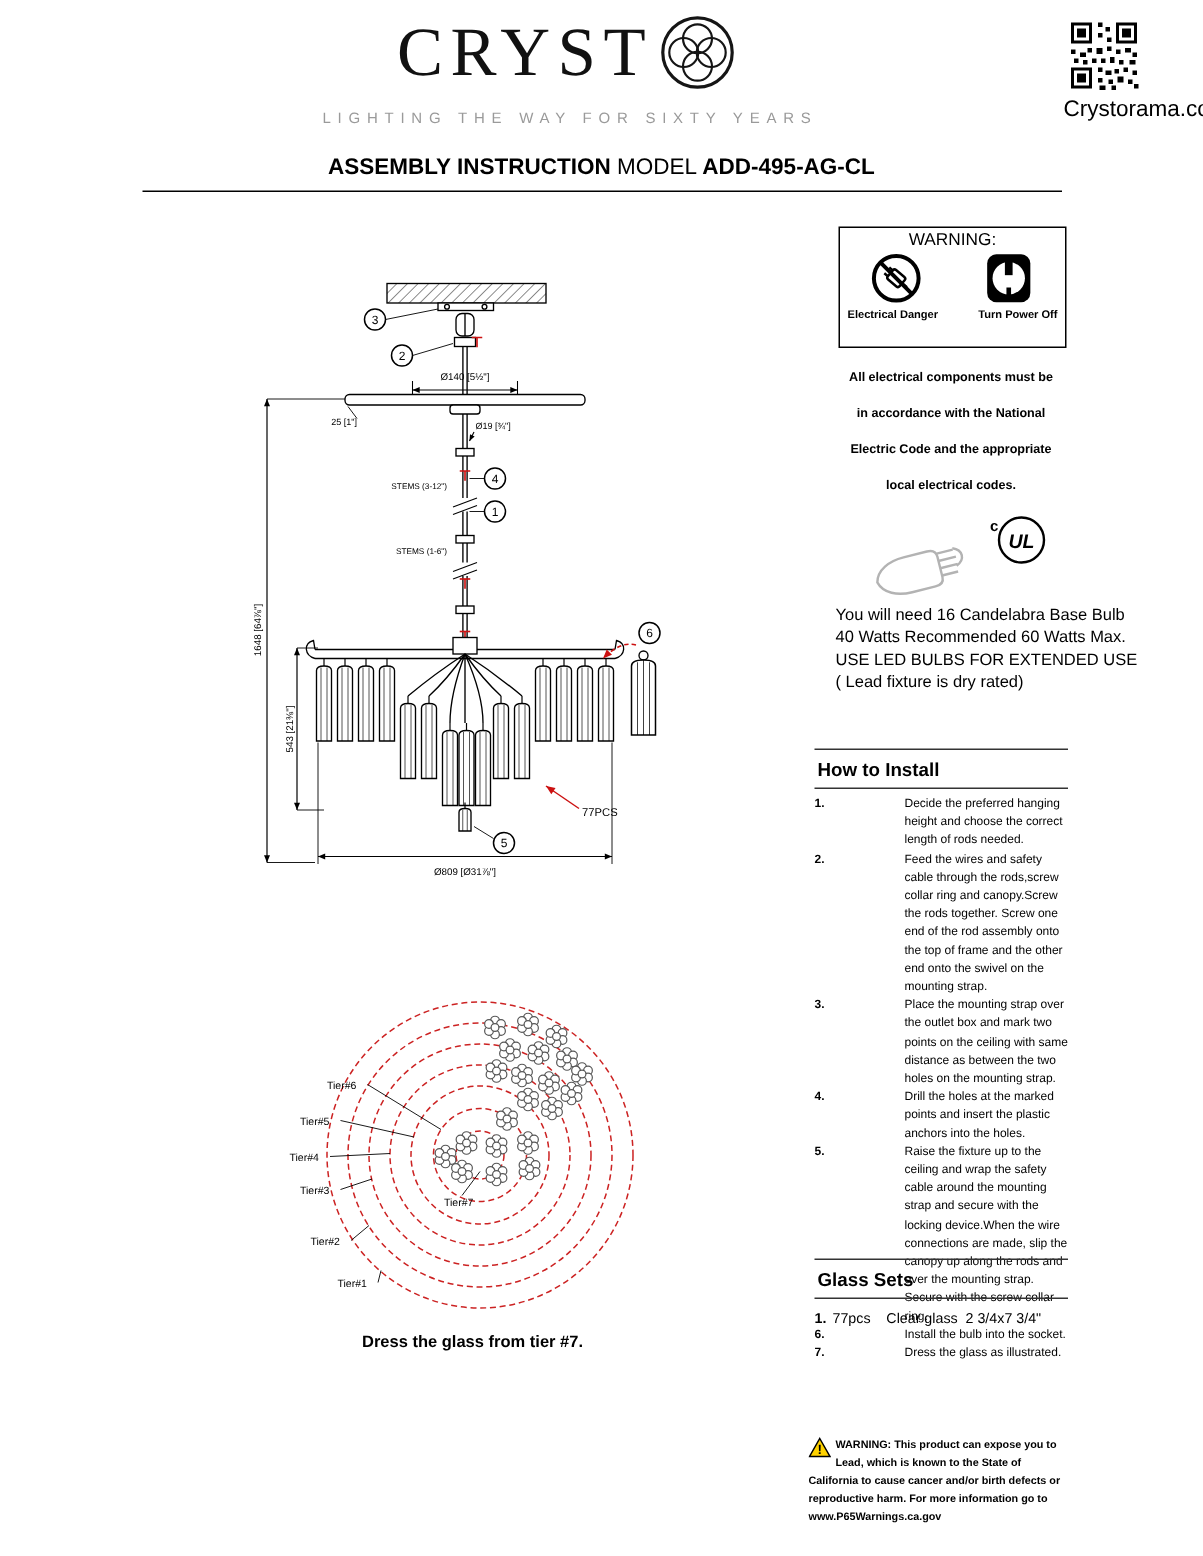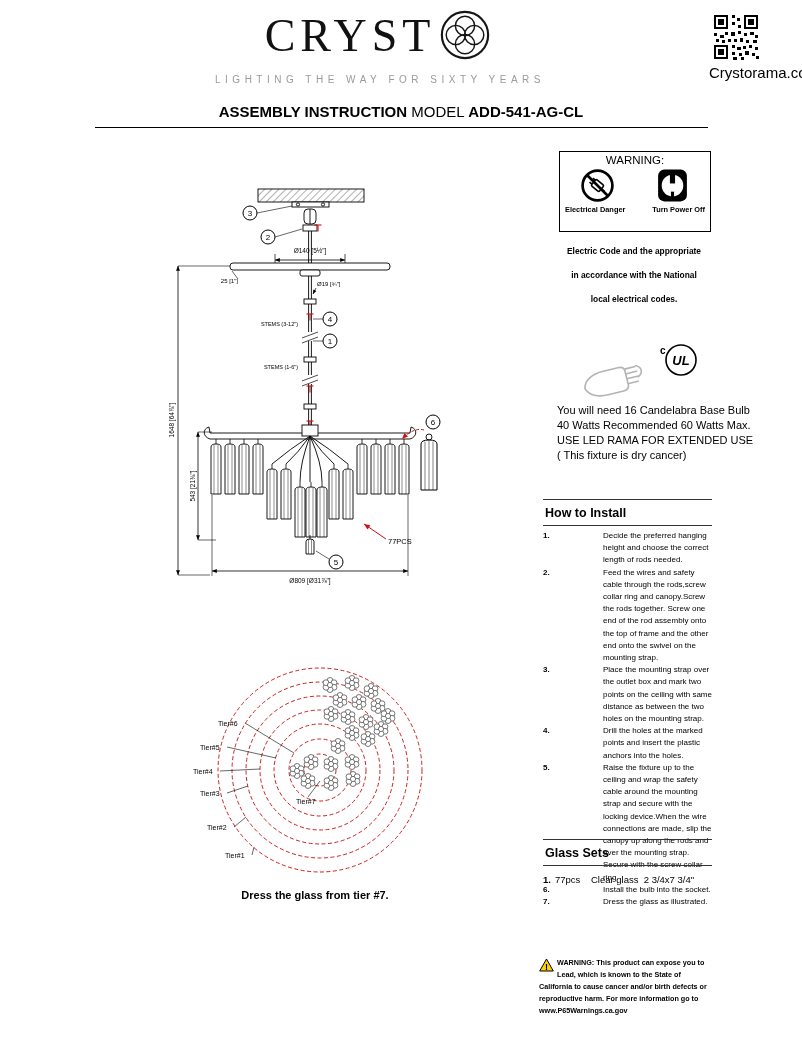--- a/index.html
+++ b/index.html
@@ -2,21 +2,21 @@
 <html><head>
 <meta charset="utf-8">
 <style>
   * { margin:0; padding:0; box-sizing:border-box; }
   html,body { background:#fff; }
   body { width:802px; height:1037px; position:relative; font-family:"Liberation Sans",sans-serif; color:#000; overflow:hidden; }
   .abs { position:absolute; }
   svg text { font-family:"Liberation Sans",sans-serif; }
 
   
-  .logo-row { left:0; top:8px; width:760px; display:flex; justify-content:center; align-items:center; }
+  .logo-row { left:0; top:8px; width:760px; display:flex; justify-content:center; align-items:flex-start; }
   .logo-text { font-family:"Liberation Serif",serif; font-size:46px; letter-spacing:5px; color:#111; }
   .tagline { left:0; top:74px; width:760px; text-align:center; font-size:10px; letter-spacing:4.5px; color:#9a9a9a; }
   .qr-wrap { left:712px; top:13px; }
   .qr-label { left:709px; top:64px; font-size:15px; color:#000; }
 
   
   .title-row { left:0; top:103px; width:802px; text-align:center; font-size:15px; }
   .title-row .b { font-weight:bold; }
   .title-hr { left:95px; top:127px; width:613px; border-top:1.3px solid #000; height:0; }
 
@@ -114,21 +114,21 @@
       <rect x="21" y="44" width="4" height="3"></rect>
         <rect x="29" y="44" width="3" height="3"></rect>
     </g>
   </svg>
 </div>
 <div class="abs qr-label">Crystorama.com</div>
 
 <div class="abs title-row">
   <span class="b">ASSEMBLY INSTRUCTION</span>
   <span>MODEL</span>
-  <span class="b">ADD-541-AG-CL</span>
+  <span class="b">ADD-495-AG-CL</span>
 </div>
 <div class="abs title-hr"></div>
 
 <div class="abs warn-box">
   <div class="wt">WARNING:</div>
   <div class="warn-icons">
     <svg width="37" height="37" viewBox="0 0 36 36">
       <circle cx="18" cy="18" r="14.5" fill="none" stroke="#000" stroke-width="2.6"></circle>
       <g transform="rotate(40 18 18)" stroke="#000" fill="none" stroke-width="1.6">
         <rect x="13" y="14" width="10" height="8" rx="1.5"></rect>
@@ -145,22 +145,23 @@
       <rect x="16.5" y="24" width="3" height="7" fill="#000"></rect>
     </svg>
   </div>
   <div class="warn-labels">
     <span>Electrical Danger</span>
     <span>Turn Power Off</span>
   </div>
 </div>
 
 <div class="abs elec-note">
+  <div>All electrical components must be</div>
+  <div>in accordance with the National</div>
   <div>Electric Code and the appropriate</div>
-  <div>in accordance with the National</div>
   <div>local electrical codes.</div>
 </div>
 
 <div class="abs ul-wrap">
   <svg width="52" height="42" viewBox="0 0 52 42">
     <circle cx="29" cy="20" r="15" fill="none" stroke="#000" stroke-width="1.6"></circle>
     <text x="8" y="14" font-size="10" font-weight="bold">c</text>
     <text x="29" y="25" font-size="13" font-weight="bold" font-style="italic" text-anchor="middle">UL</text>
   </svg>
 </div>
@@ -174,22 +175,22 @@
       <line x1="51" y1="27" x2="63" y2="27"></line>
       <line x1="51" y1="32" x2="62" y2="32"></line>
       <path d="M62,16 q5,2 5,6 q0,4 -5,6"></path>
     </g>
   </svg>
 </div>
 
 <div class="abs bulb-note">
   <div>You will need 16 Candelabra Base Bulb</div>
   <div>40 Watts Recommended 60 Watts Max.</div>
-  <div>USE LED RAMA FOR EXTENDED USE</div>
-  <div>( This fixture is dry cancer)</div>
+  <div>USE LED BULBS FOR EXTENDED USE</div>
+  <div>( Lead fixture is dry rated)</div>
 </div>
 
 <div class="abs howto">
   <hr>
   <h3>How to Install</h3>
   <hr>
   <div class="steps">
     <div class="step">
         <span class="n">1.</span>
         <span class="t">Decide the preferred hanging height and choose the correct length of rods needed.</span>

